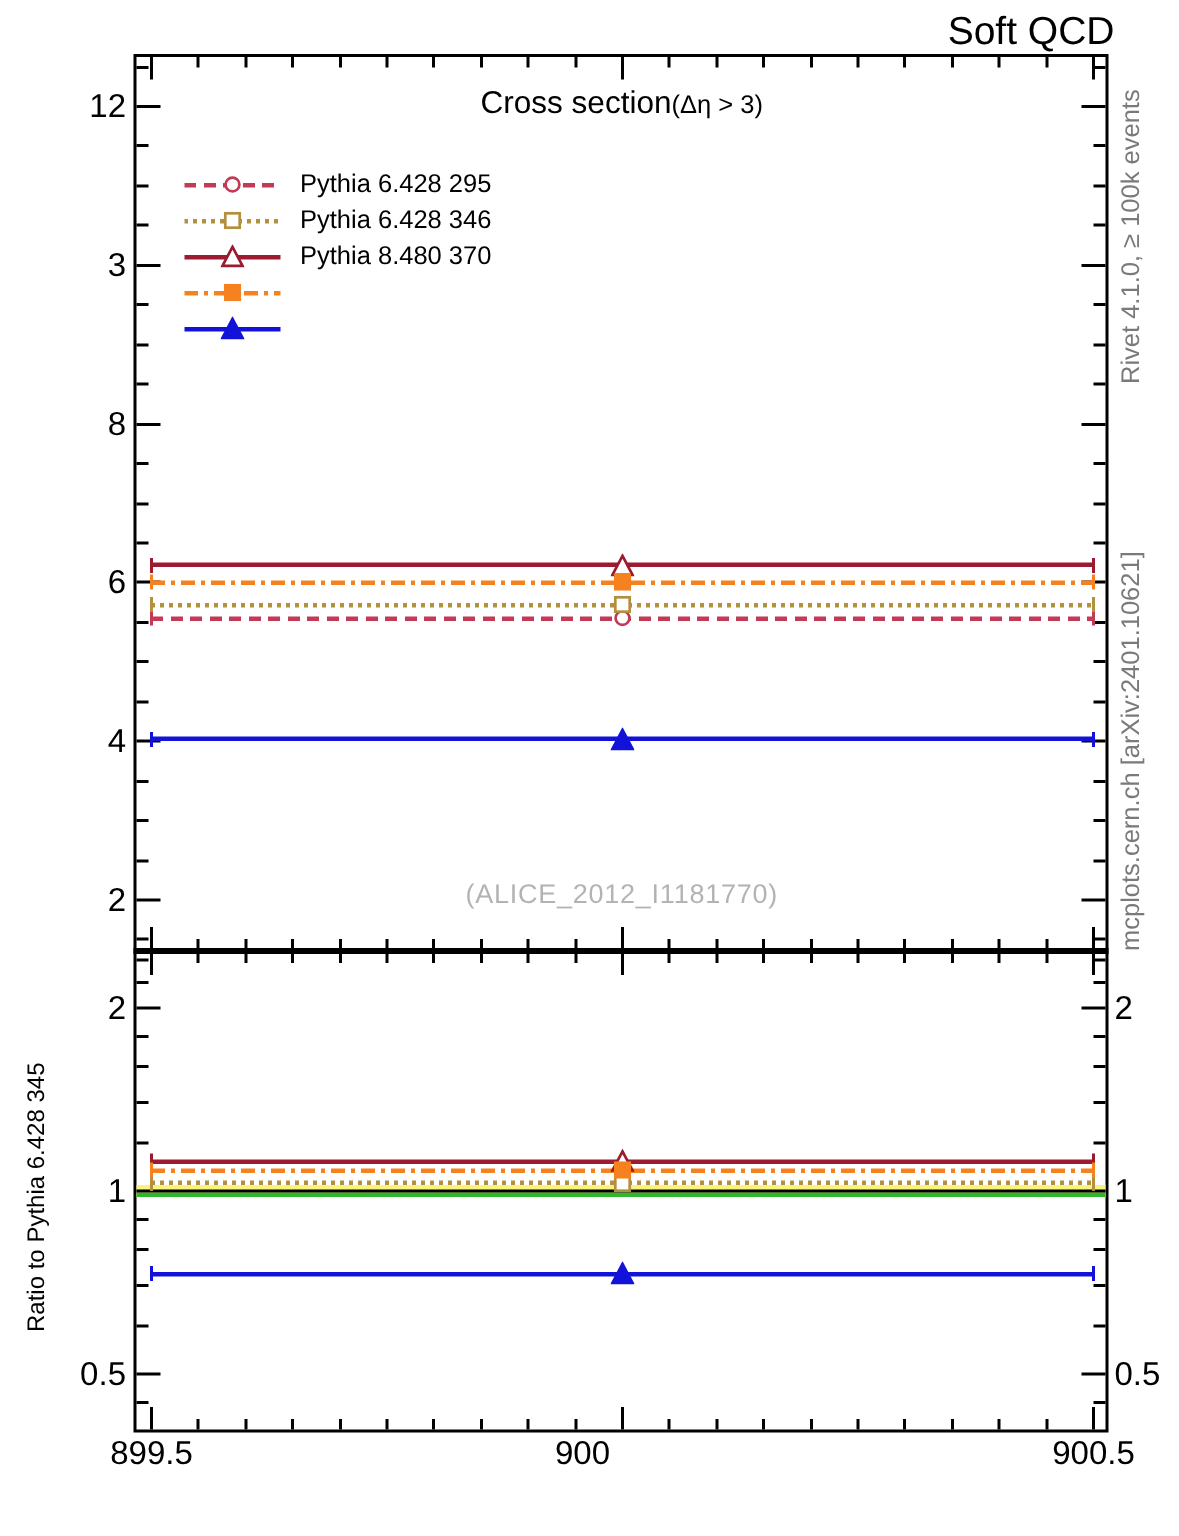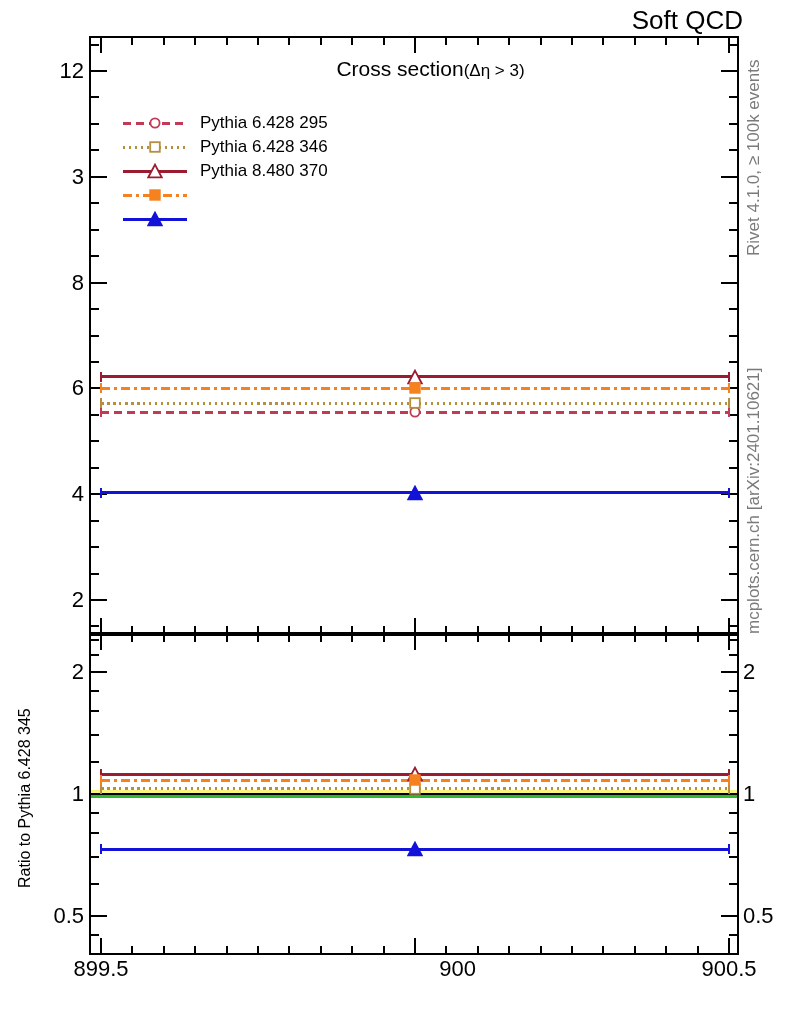--- a/index.html
+++ b/index.html
@@ -8,21 +8,21 @@
     position:relative; width:786px; height:1024px; background:#fff;
     font-family:"Liberation Sans", sans-serif; color:#000; overflow:hidden;
   }
   .abs { position:absolute; }
   .frame { position:absolute; border:2px solid #000; background:transparent; }
   #main-frame  { left:89px; top:36px;  width:650px; height:600px; }
   #ratio-frame { left:89px; top:632px; width:650px; height:323px; }
   .hdr { font-size:26px; line-height:30px; }
   #hdr-left  { left:100px; top:5px; }
   #hdr-right { left:90px; top:5px; width:653px; text-align:right; }
-  .title-box { left:106px; top:57px; width:649px; text-align:center; font-size:21px; }
+  .title-box { left:90px; top:57px; width:649px; text-align:center; font-size:21px; }
   .title-box .cond { font-size:17px; }
   .watermark { left:90px; top:586px; width:649px; text-align:center;
                font-size:18px; color:#b3b3b3; letter-spacing:0.5px; }
   .vtext { position:absolute; transform:rotate(-90deg); transform-origin:0 0;
            white-space:nowrap; }
   .sidenote { font-size:17px; color:#7a7a7a; }
   #rivet-note   { left:744px; top:256px; }
   #mcplots-note { left:744px; top:634px; }
   #ratio-ylabel { left:16px; top:888px; font-size:16px; color:#000; }
   .ticklabel { position:absolute; font-size:22px; line-height:24px; }
@@ -35,20 +35,21 @@
 
   <div class="abs hdr" id="hdr-right">Soft QCD</div>
 
   <div class="frame" id="main-frame"></div>
   <div class="frame" id="ratio-frame"></div>
 
   <div class="abs title-box">
     <span>Cross section</span><span class="cond">(Δη &gt; 3)</span>
   </div>
 
+  <div class="abs watermark">(ALICE_2012_I1181770)</div>
 
   <div class="vtext sidenote" id="rivet-note">Rivet 4.1.0, ≥ 100k events</div>
   <div class="vtext sidenote" id="mcplots-note">mcplots.cern.ch [arXiv:2401.10621]</div>
   <div class="vtext" id="ratio-ylabel">Ratio to Pythia 6.428 345</div>
 
   <div class="abs" id="plot-layer" style="left:0;top:0;width:786px;height:1024px;">
       <div style="position: absolute; left: 100px; top: 38px; width: 2px; height: 15px; background: rgb(0, 0, 0);"></div>
       <div style="position: absolute; left: 100px; top: 618px; width: 2px; height: 15px; background: rgb(0, 0, 0);"></div>
       <div style="position: absolute; left: 100px; top: 635px; width: 2px; height: 15px; background: rgb(0, 0, 0);"></div>
       <div style="position: absolute; left: 100px; top: 938px; width: 2px; height: 15px; background: rgb(0, 0, 0);"></div>
@@ -126,21 +127,21 @@
       <div style="position: absolute; left: 665.2px; top: 946px; width: 2px; height: 7px; background: rgb(0, 0, 0);"></div>
       <div style="position: absolute; left: 696.6px; top: 38px; width: 2px; height: 7px; background: rgb(0, 0, 0);"></div>
       <div style="position: absolute; left: 696.6px; top: 626px; width: 2px; height: 7px; background: rgb(0, 0, 0);"></div>
       <div style="position: absolute; left: 696.6px; top: 635px; width: 2px; height: 7px; background: rgb(0, 0, 0);"></div>
       <div style="position: absolute; left: 696.6px; top: 946px; width: 2px; height: 7px; background: rgb(0, 0, 0);"></div>
       <div style="position: absolute; left: 728px; top: 38px; width: 2px; height: 15px; background: rgb(0, 0, 0);"></div>
       <div style="position: absolute; left: 728px; top: 618px; width: 2px; height: 15px; background: rgb(0, 0, 0);"></div>
       <div style="position: absolute; left: 728px; top: 635px; width: 2px; height: 15px; background: rgb(0, 0, 0);"></div>
       <div style="position: absolute; left: 728px; top: 938px; width: 2px; height: 15px; background: rgb(0, 0, 0);"></div>
       <div class="ticklabel" style="position: absolute; left: 56px; top: 957px; width: 90px; text-align: center;">899.5</div>
-      <div class="ticklabel" style="position: absolute; left: 386px; top: 957px; width: 90px; text-align: right;">900</div>
+      <div class="ticklabel" style="position: absolute; left: 370px; top: 957px; width: 90px; text-align: left;">900</div>
       <div class="ticklabel" style="position: absolute; left: 684px; top: 957px; width: 90px; text-align: center;">900.5</div>
       <div style="position: absolute; left: 91px; top: 625.45px; width: 8px; height: 2px; background: rgb(0, 0, 0);"></div>
       <div style="position: absolute; left: 729px; top: 625.45px; width: 8px; height: 2px; background: rgb(0, 0, 0);"></div>
       <div style="position: absolute; left: 91px; top: 599px; width: 16px; height: 2px; background: rgb(0, 0, 0);"></div>
       <div style="position: absolute; left: 721px; top: 599px; width: 16px; height: 2px; background: rgb(0, 0, 0);"></div>
       <div class="ticklabel" style="position: absolute; left: 30px; top: 588px; width: 54px; text-align: right;">2</div>
       <div style="position: absolute; left: 91px; top: 572.55px; width: 8px; height: 2px; background: rgb(0, 0, 0);"></div>
       <div style="position: absolute; left: 729px; top: 572.55px; width: 8px; height: 2px; background: rgb(0, 0, 0);"></div>
       <div style="position: absolute; left: 91px; top: 546.1px; width: 8px; height: 2px; background: rgb(0, 0, 0);"></div>
       <div style="position: absolute; left: 729px; top: 546.1px; width: 8px; height: 2px; background: rgb(0, 0, 0);"></div>

